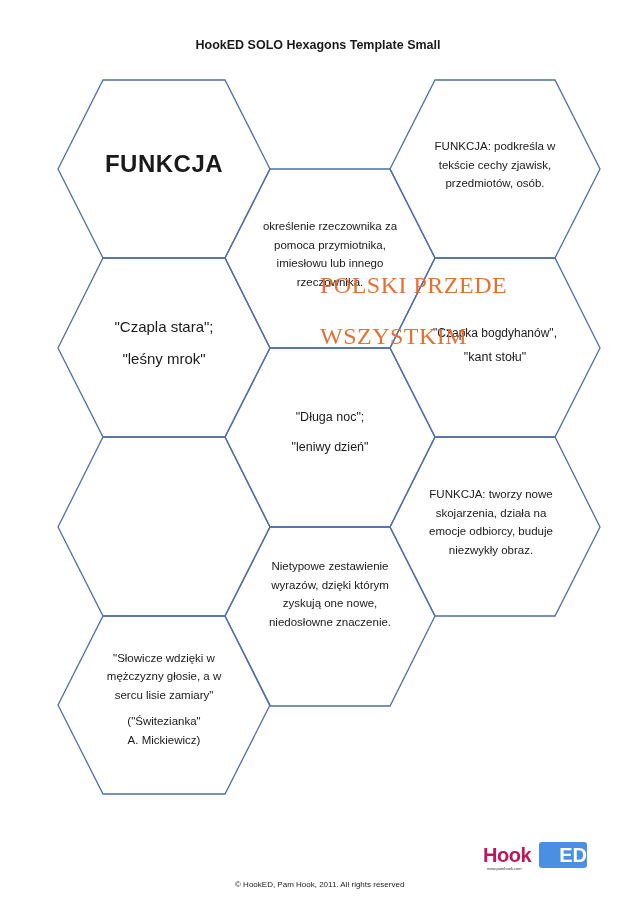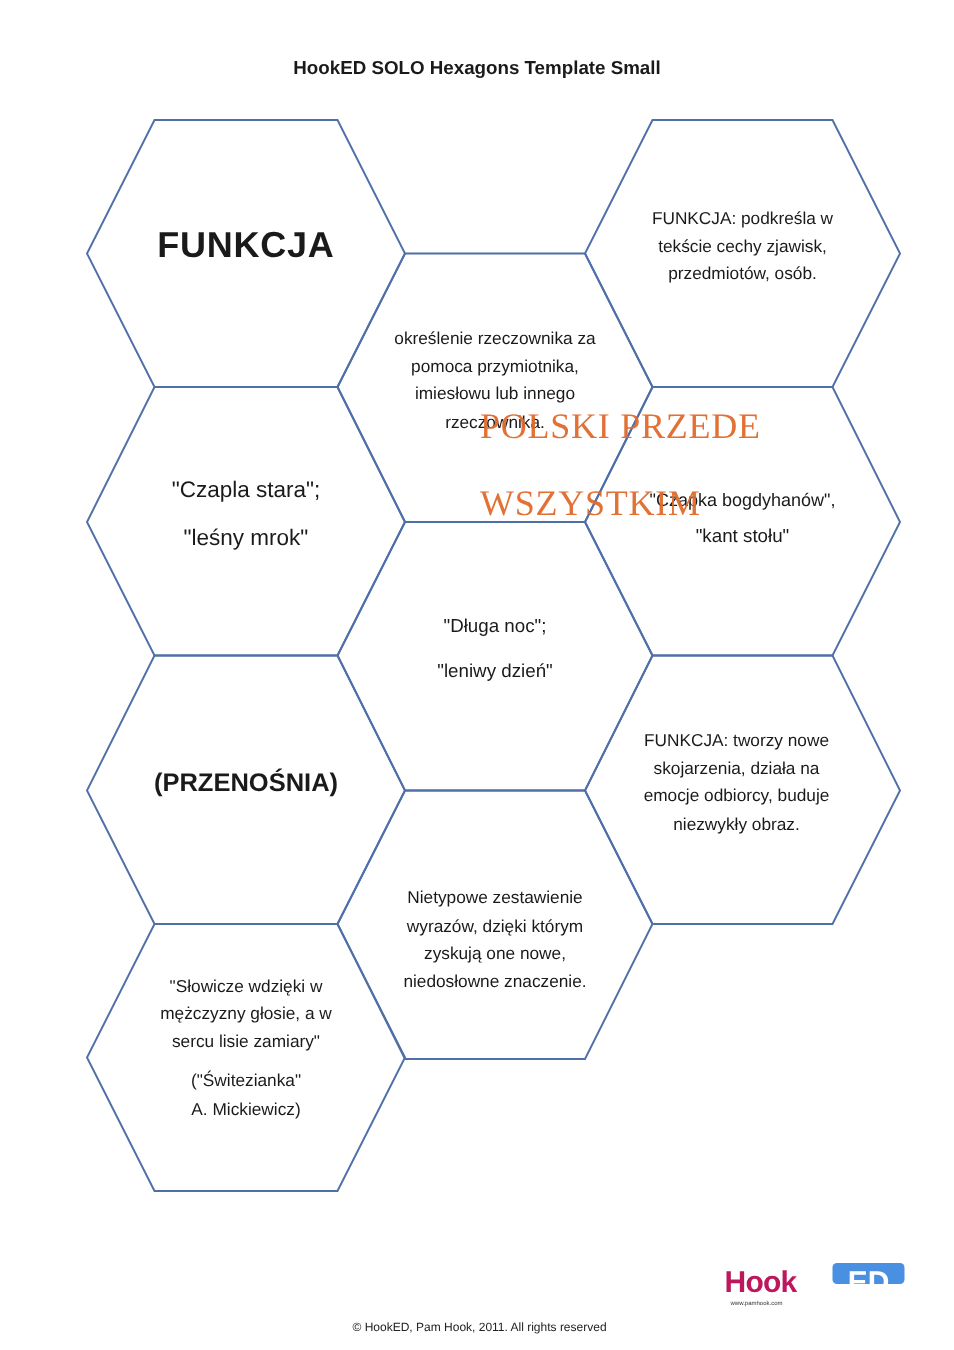--- a/index.html
+++ b/index.html
@@ -15,23 +15,23 @@
   .head2 { font-size: 17px; font-weight: bold; line-height: 25px; }
   .ex { font-size: 15px; line-height: 18px; }
   .small { font-size: 11.5px; line-height: 18.5px; }
   .small b { font-weight: normal; }
   .wm { position: absolute; font-family: "Liberation Serif", "DejaVu Serif", serif;
         color: #e06a2b; font-size: 24px; letter-spacing: 0.5px; white-space: nowrap; opacity: 0.95; }
   .footer { position: absolute; top: 880px; left: 235px; font-size: 8px; color: #222; }
   .logo { position: absolute; left: 483px; top: 842px; width: 106px; height: 30px; }
   .logo .hook { position: absolute; left: 0; top: 2px; font-size: 20px; font-weight: 900;
                 color: #be185d; letter-spacing: -0.5px; }
-  .logo .ed { position: absolute; left: 56px; top: 0; width: 48px; height: 14px;
+  .logo .ed { position: absolute; left: 56px; top: 0; width: 48px; height: 26px;
               background: #4a90e2; border-radius: 3px; color: #fff; font-size: 20px;
-              font-weight: 900; text-align: center; line-height: 26px; margin-left: 16px; }
+              font-weight: 900; text-align: right; line-height: 26px; }
   .logo .url { position: absolute; left: 4px; top: 24px; font-size: 4px; color: #333; }
 </style>
 </head>
 <body>
 
 <div class="title">HookED SOLO Hexagons Template Small</div>
 
 <svg class="hexes" width="636" height="900">
   <g fill="none" stroke="#4f6fa8" stroke-width="1.3" stroke-linejoin="miter">
 
@@ -53,39 +53,38 @@
 <div class="hex-text" style="left:70px; top:140px; width:188px; height:48px;">
   <p class="big">FUNKCJA</p>
 </div>
 
 <div class="hex-text" style="left:70px; top:313px; width:188px; height:60px;">
   <p class="ex">"Czapla stara";</p>
   <p class="ex" style="margin-top:14px;">"leśny mrok"</p>
 </div>
 
 <div class="hex-text" style="left:70px; top:494px; width:188px; height:54px;">
-  <p class="head2">(PRZENOŚNIA)</p>
 </div>
 
 <div class="hex-text" style="left:98px; top:647px; width:132px; height:104px;">
   <p class="small">"Słowicze wdzięki w mężczyzny głosie, a w sercu lisie zamiary"</p>
   <p class="small" style="margin-top:8px;">("Świtezianka"</p>
   <p class="small">A. Mickiewicz)</p>
 </div>
 
 <div class="hex-text" style="left:262px; top:216px; width:136px; height:76px;">
   <p class="small">określenie rzeczownika za pomoca przymiotnika, imiesłowu lub innego rzeczownika.</p>
 </div>
 
 <div class="hex-text" style="left:245px; top:402px; width:170px; height:60px;">
   <p class="small" style="font-size:12.5px;">"Długa noc";</p>
   <p class="small" style="font-size:12.5px; margin-top:12px;">"leniwy dzień"</p>
 </div>
 
-<div class="hex-text" style="left:260px; top:588px; width:140px; height:76px;justify-content:flex-end;">
+<div class="hex-text" style="left:260px; top:556px; width:140px; height:76px;">
   <p class="small">Nietypowe zestawienie wyrazów, dzięki którym zyskują one nowe, niedosłowne znaczenie.</p>
 </div>
 
 <div class="hex-text" style="left:428px; top:136px; width:134px; height:58px;">
   <p class="small"><b>FUNKCJA</b><span>: podkreśla w tekście cechy zjawisk, przedmiotów, osób.</span></p>
 </div>
 
 <div class="hex-text" style="left:420px; top:320px; width:150px; height:50px;">
   <p class="small" style="font-size:12px;">"Czapka bogdyhanów",</p>
   <p class="small" style="font-size:12.5px; margin-top:6px;">"kant stołu"</p>

